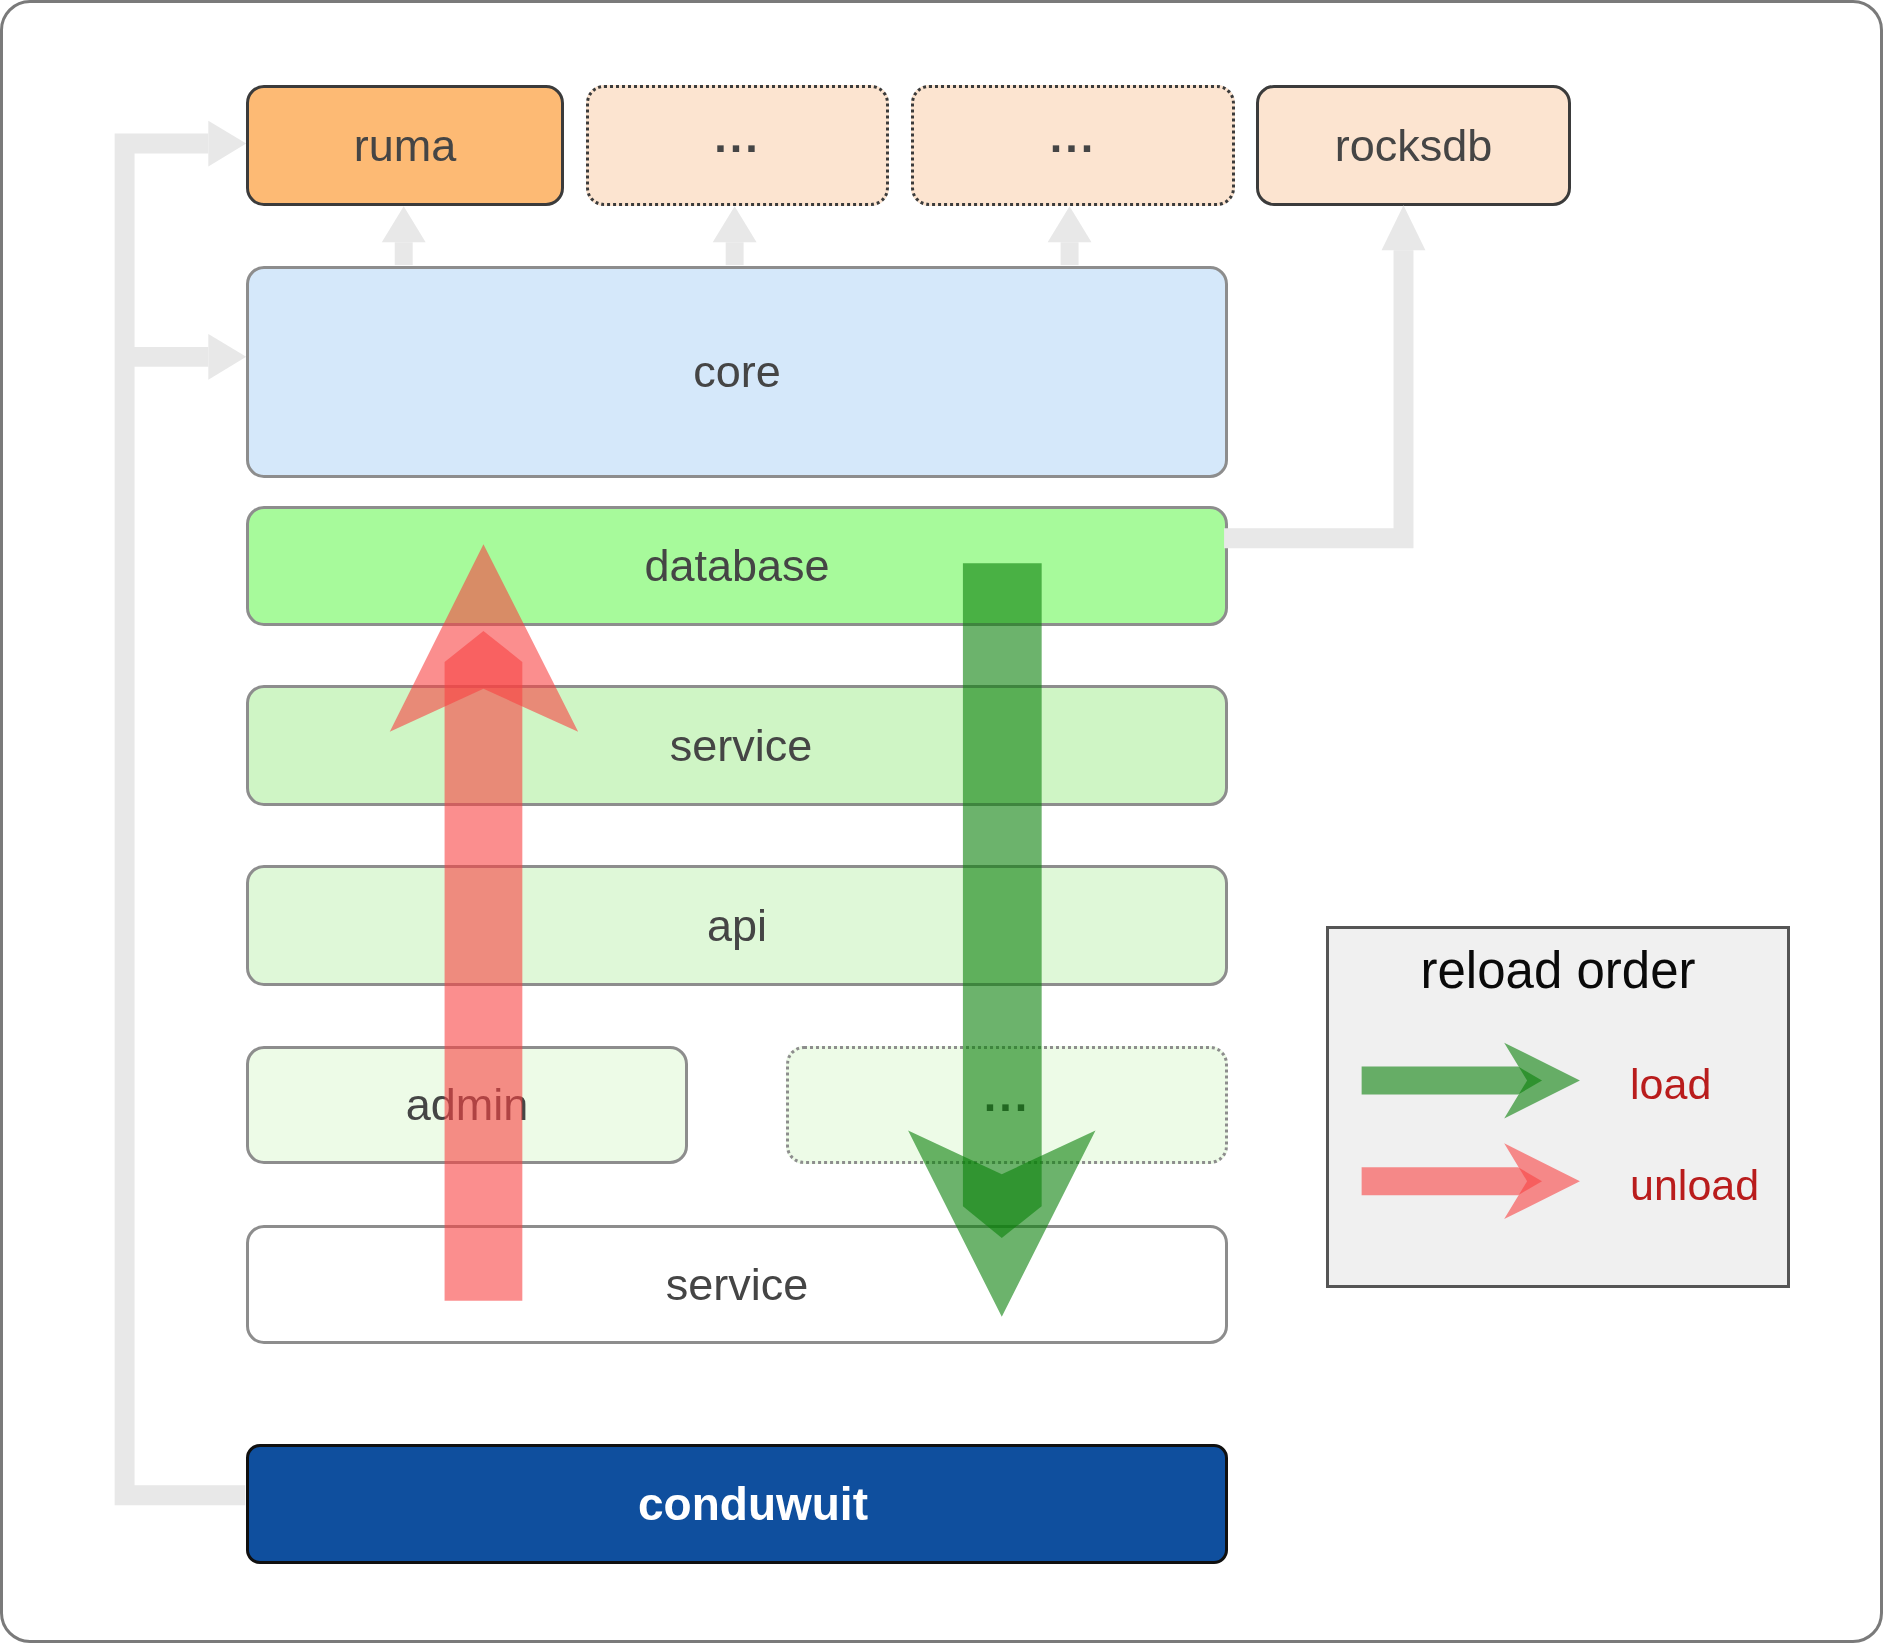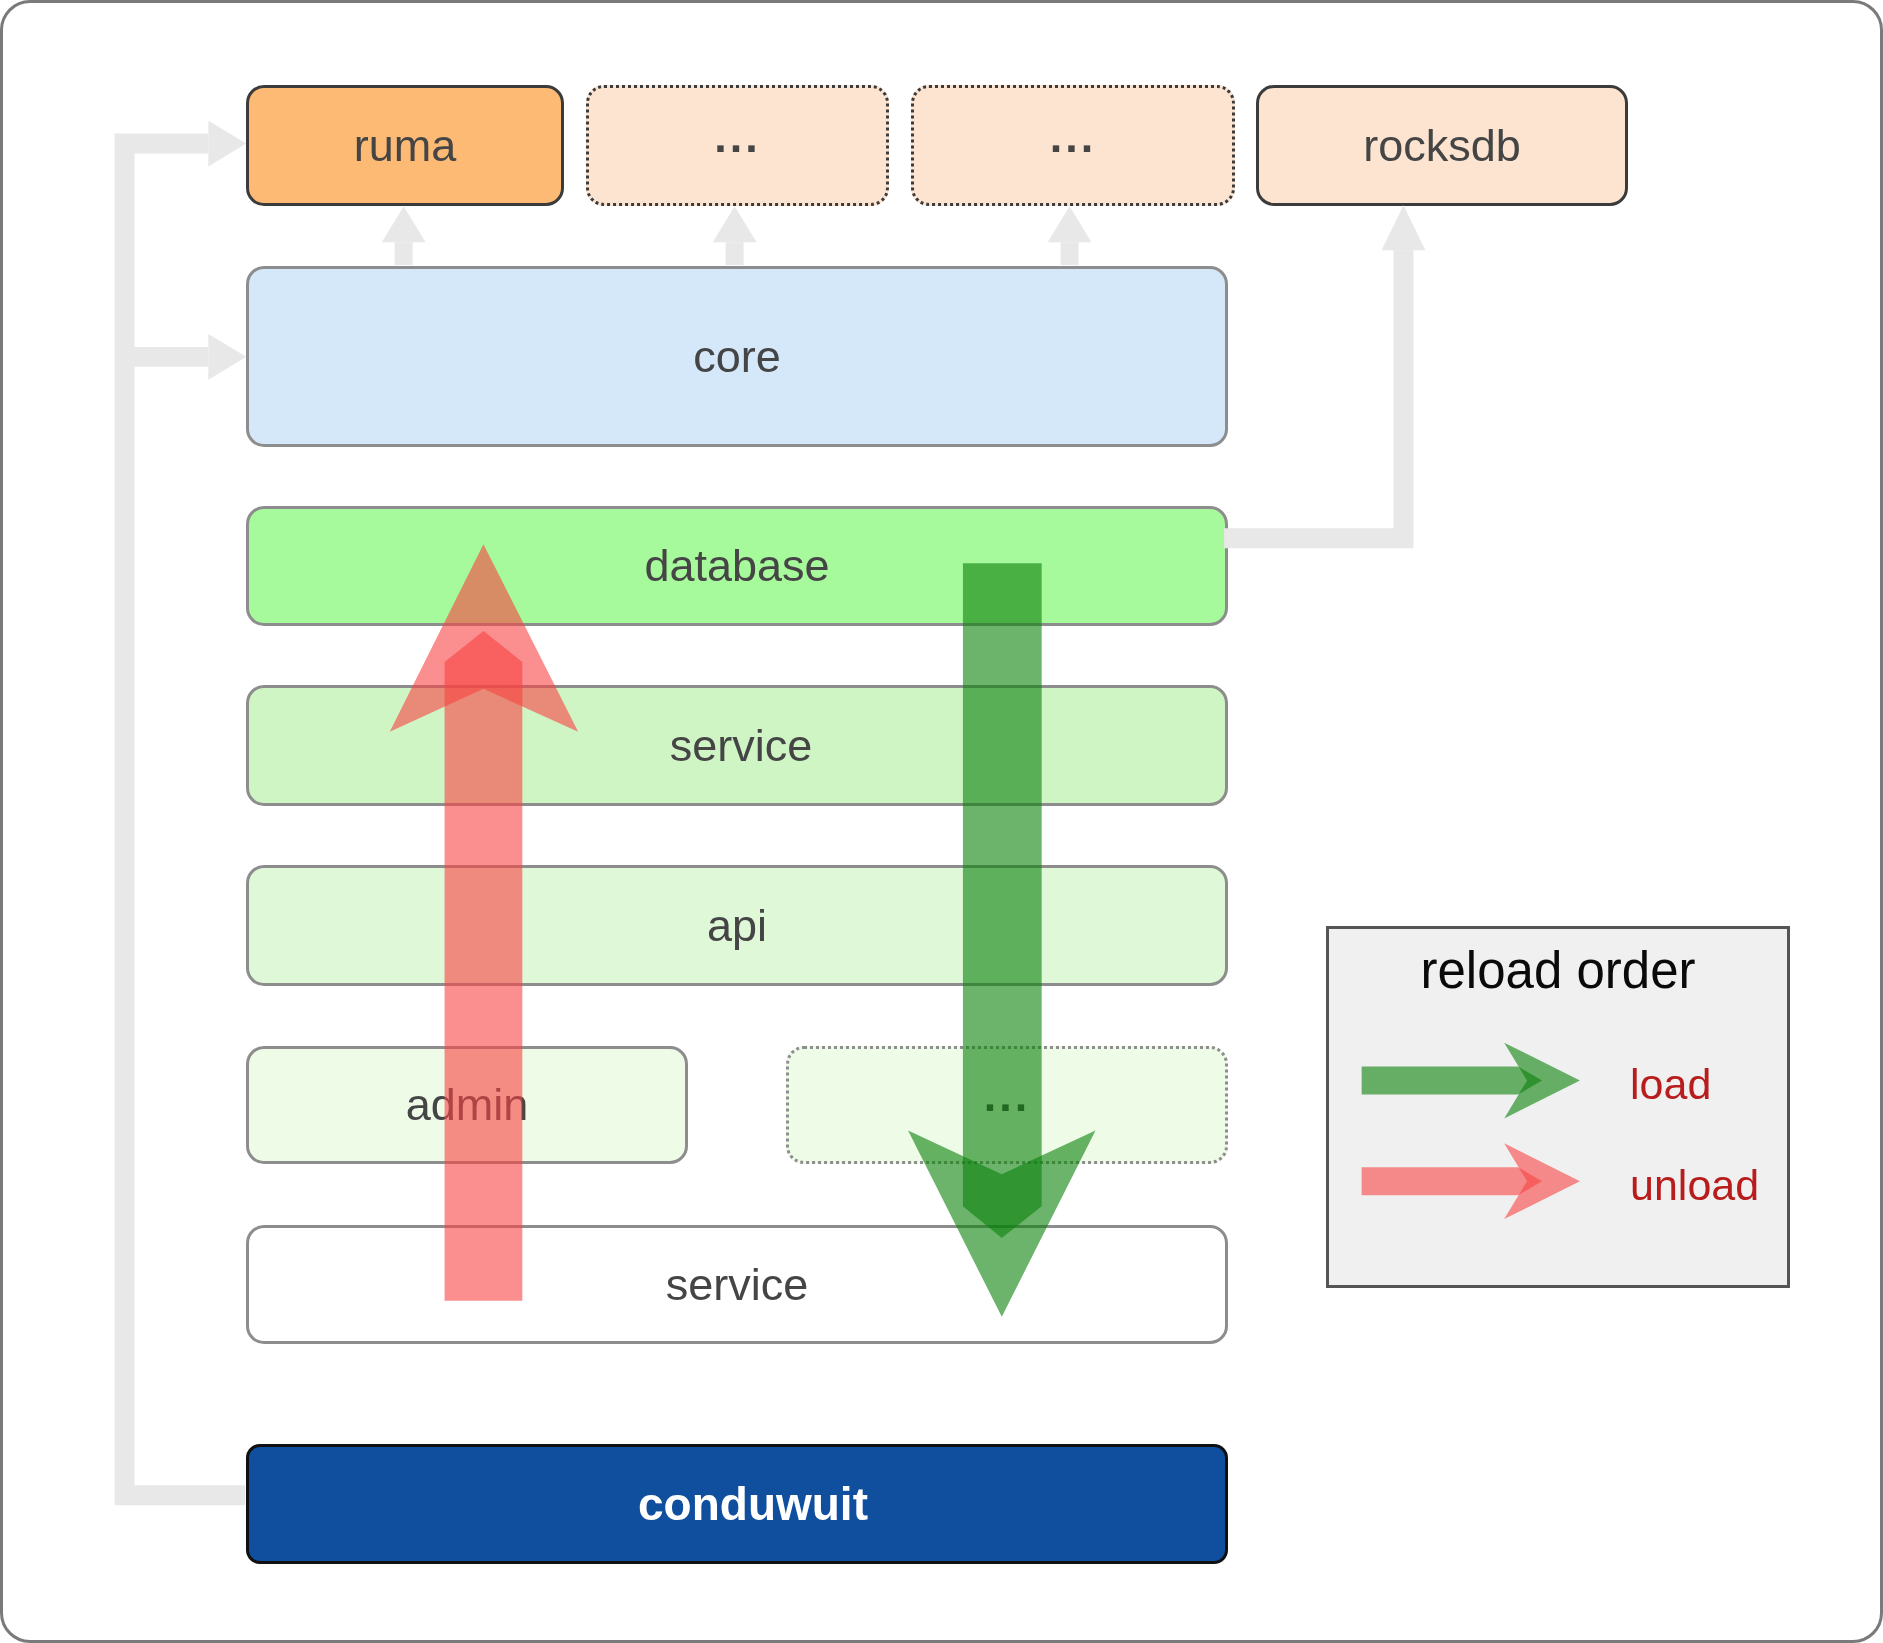--- a/index.html
+++ b/index.html
@@ -62,25 +62,25 @@
 
   <div class="box b-dark" style="left: 243px; top: 82px; width: 318px; height: 121px; background-color: #fdba74;">
     <span>ruma</span>
   </div>
   <div class="box b-dark dotted" style="left: 583px; top: 82px; width: 303px; height: 121px; background-color: rgb(252, 228, 208);">
     <span class="dots">...</span>
   </div>
   <div class="box b-dark dotted" style="left: 908px; top: 82px; width: 324px; height: 121px; background-color: rgb(252, 228, 208);">
     <span class="dots">...</span>
   </div>
-  <div class="box b-dark" style="left: 1253px; top: 82px; width: 372px; height: 121px; background-color: rgb(252, 228, 208);">
+  <div class="box b-dark" style="left: 1253px; top: 82px; width: 315px; height: 121px; background-color: rgb(252, 228, 208);">
     <span>rocksdb</span>
   </div>
 
-  <div class="box b-gray" style="left: 243px; top: 263px; width: 982px; height: 181px; background-color: rgb(213, 232, 250);">
+  <div class="box b-gray" style="left: 243px; top: 263px; width: 982px; height: 212px; background-color: rgb(213, 232, 250);">
     <span>core</span>
   </div>
   <div class="box b-gray" style="left: 243px; top: 503px; width: 982px; height: 120px; background-color: rgb(167, 250, 155);">
     <span>database</span>
   </div>
   <div class="box b-gray" style="left: 243px; top: 682px; width: 982px; height: 121px; background-color: rgb(207, 245, 197); padding-left: 8px;">
     <span>service</span>
   </div>
   <div class="box b-gray" style="left: 243px; top: 862px; width: 982px; height: 121px; background-color: rgb(223, 248, 216);">
     <span>api</span>

